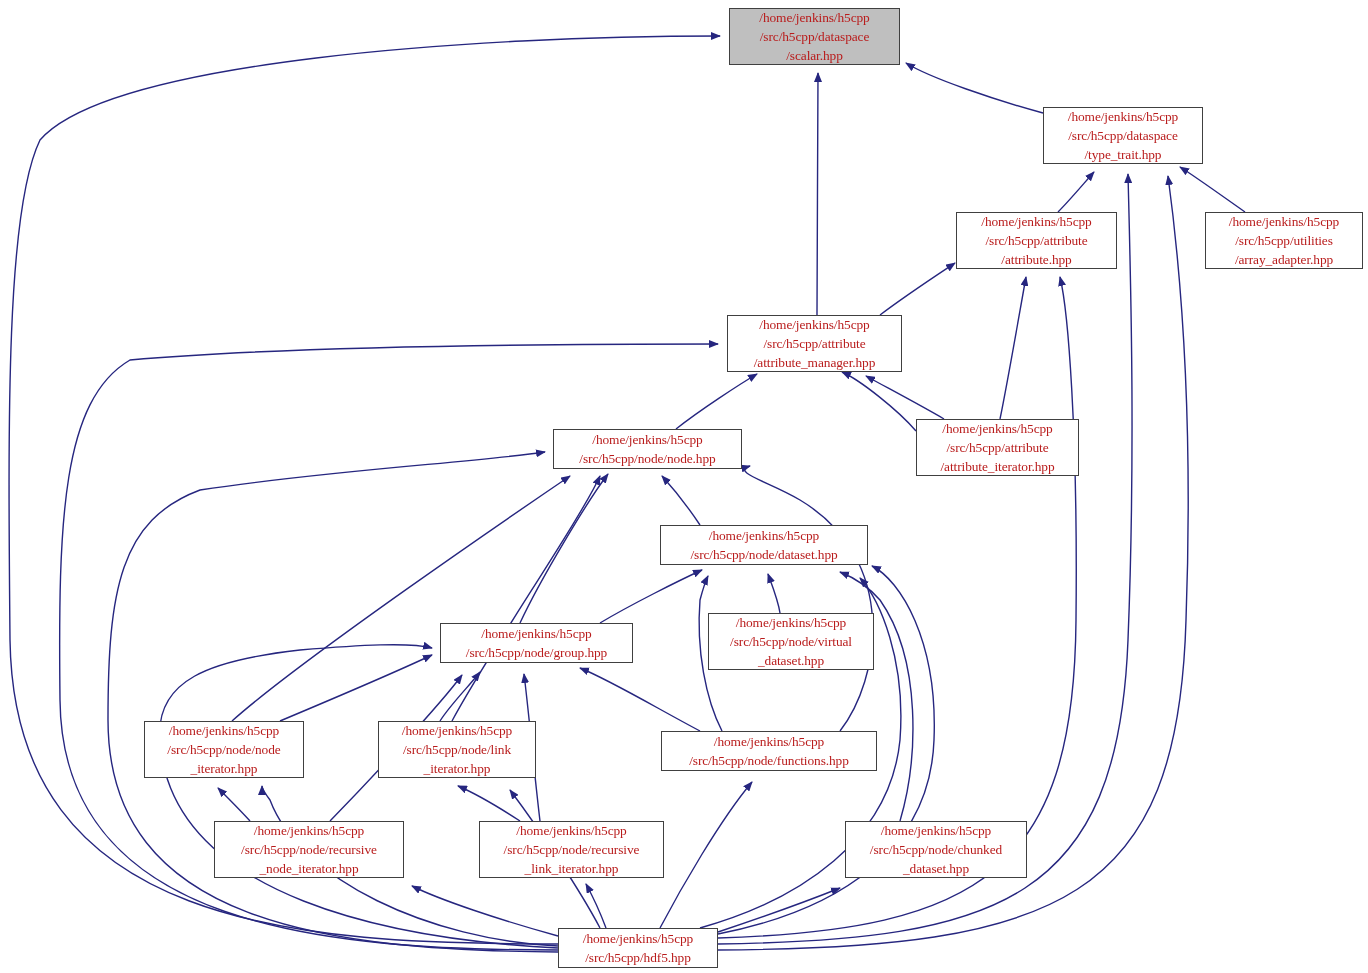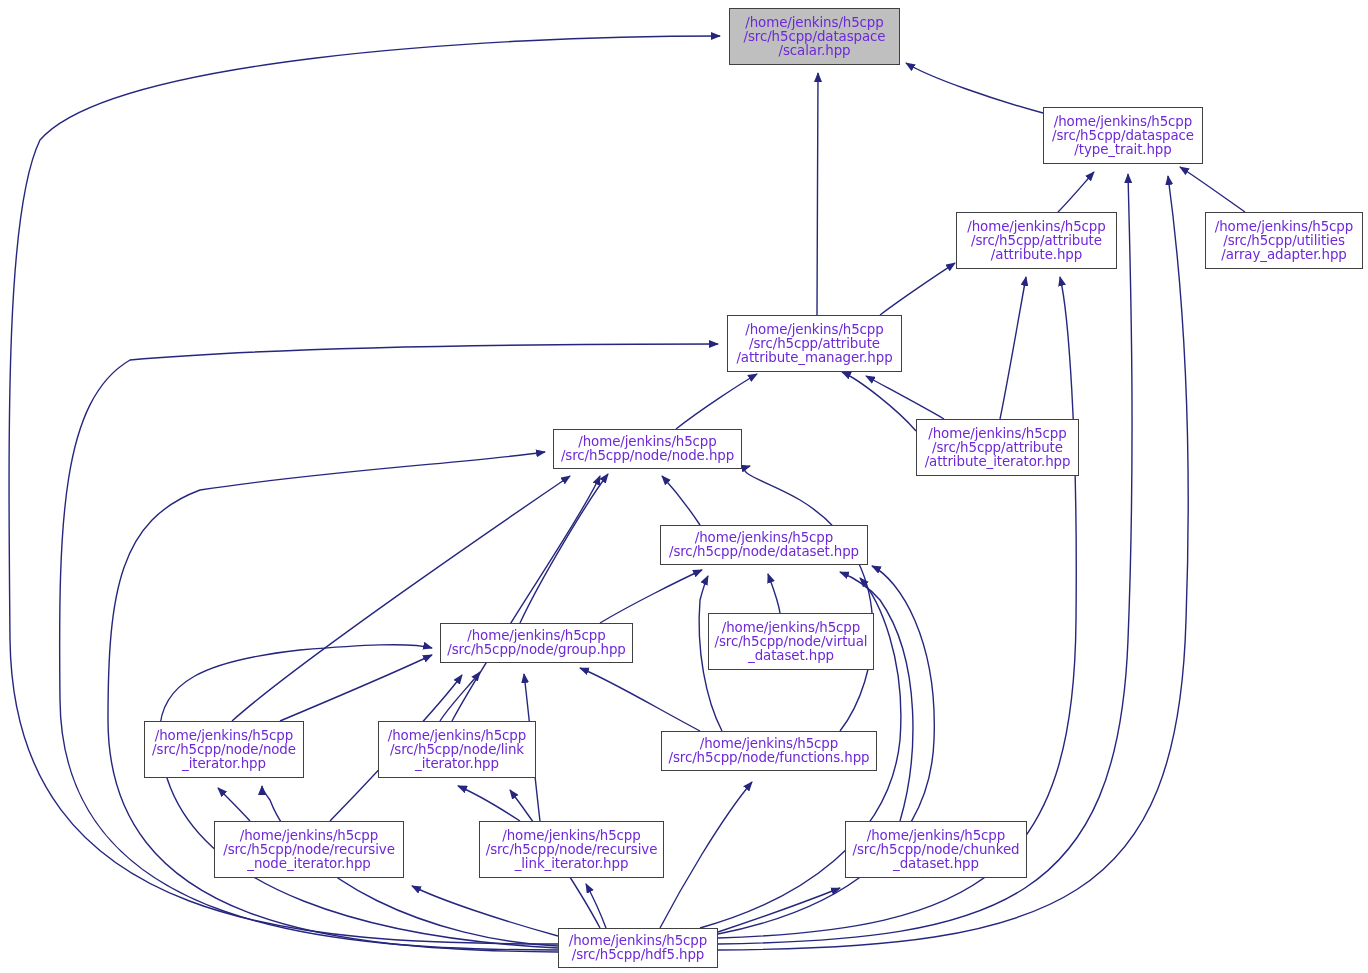--- a/index.html
+++ b/index.html
@@ -2,21 +2,21 @@
 <html><head>
 <meta charset="utf-8">
 <title>Include dependency graph</title>
 <style>
   html,body{margin:0;padding:0;background:#ffffff;}
   body{font-family:"DejaVu Sans","Liberation Sans",sans-serif;}
   #graph{position:relative;width:1368px;height:973px;overflow:hidden;background:#fff;}
   #edges{position:absolute;left:0;top:0;width:1368px;height:973px;}
   .node{position:absolute;box-sizing:border-box;border:1px solid #404040;background:#ffffff;
         display:flex;align-items:center;justify-content:center;text-align:center;
-        font-size:13.4px;line-height:14px;color:#6d28d9;letter-spacing:-0.1px;}
+        font-size:13.4px;line-height:19px;color:#b91c1c;letter-spacing:-0.1px;font-family:Liberation Serif, serif;}
   .node.root{background:#bfbfbf;border:1px solid #404040;}
   .node span{display:block;white-space:pre;padding:0 5px;}
 </style>
 </head>
 <body>
 
 <div id="graph">
 
   <svg id="edges" viewBox="0 0 1368 973" xmlns="http://www.w3.org/2000/svg">
     <defs>

